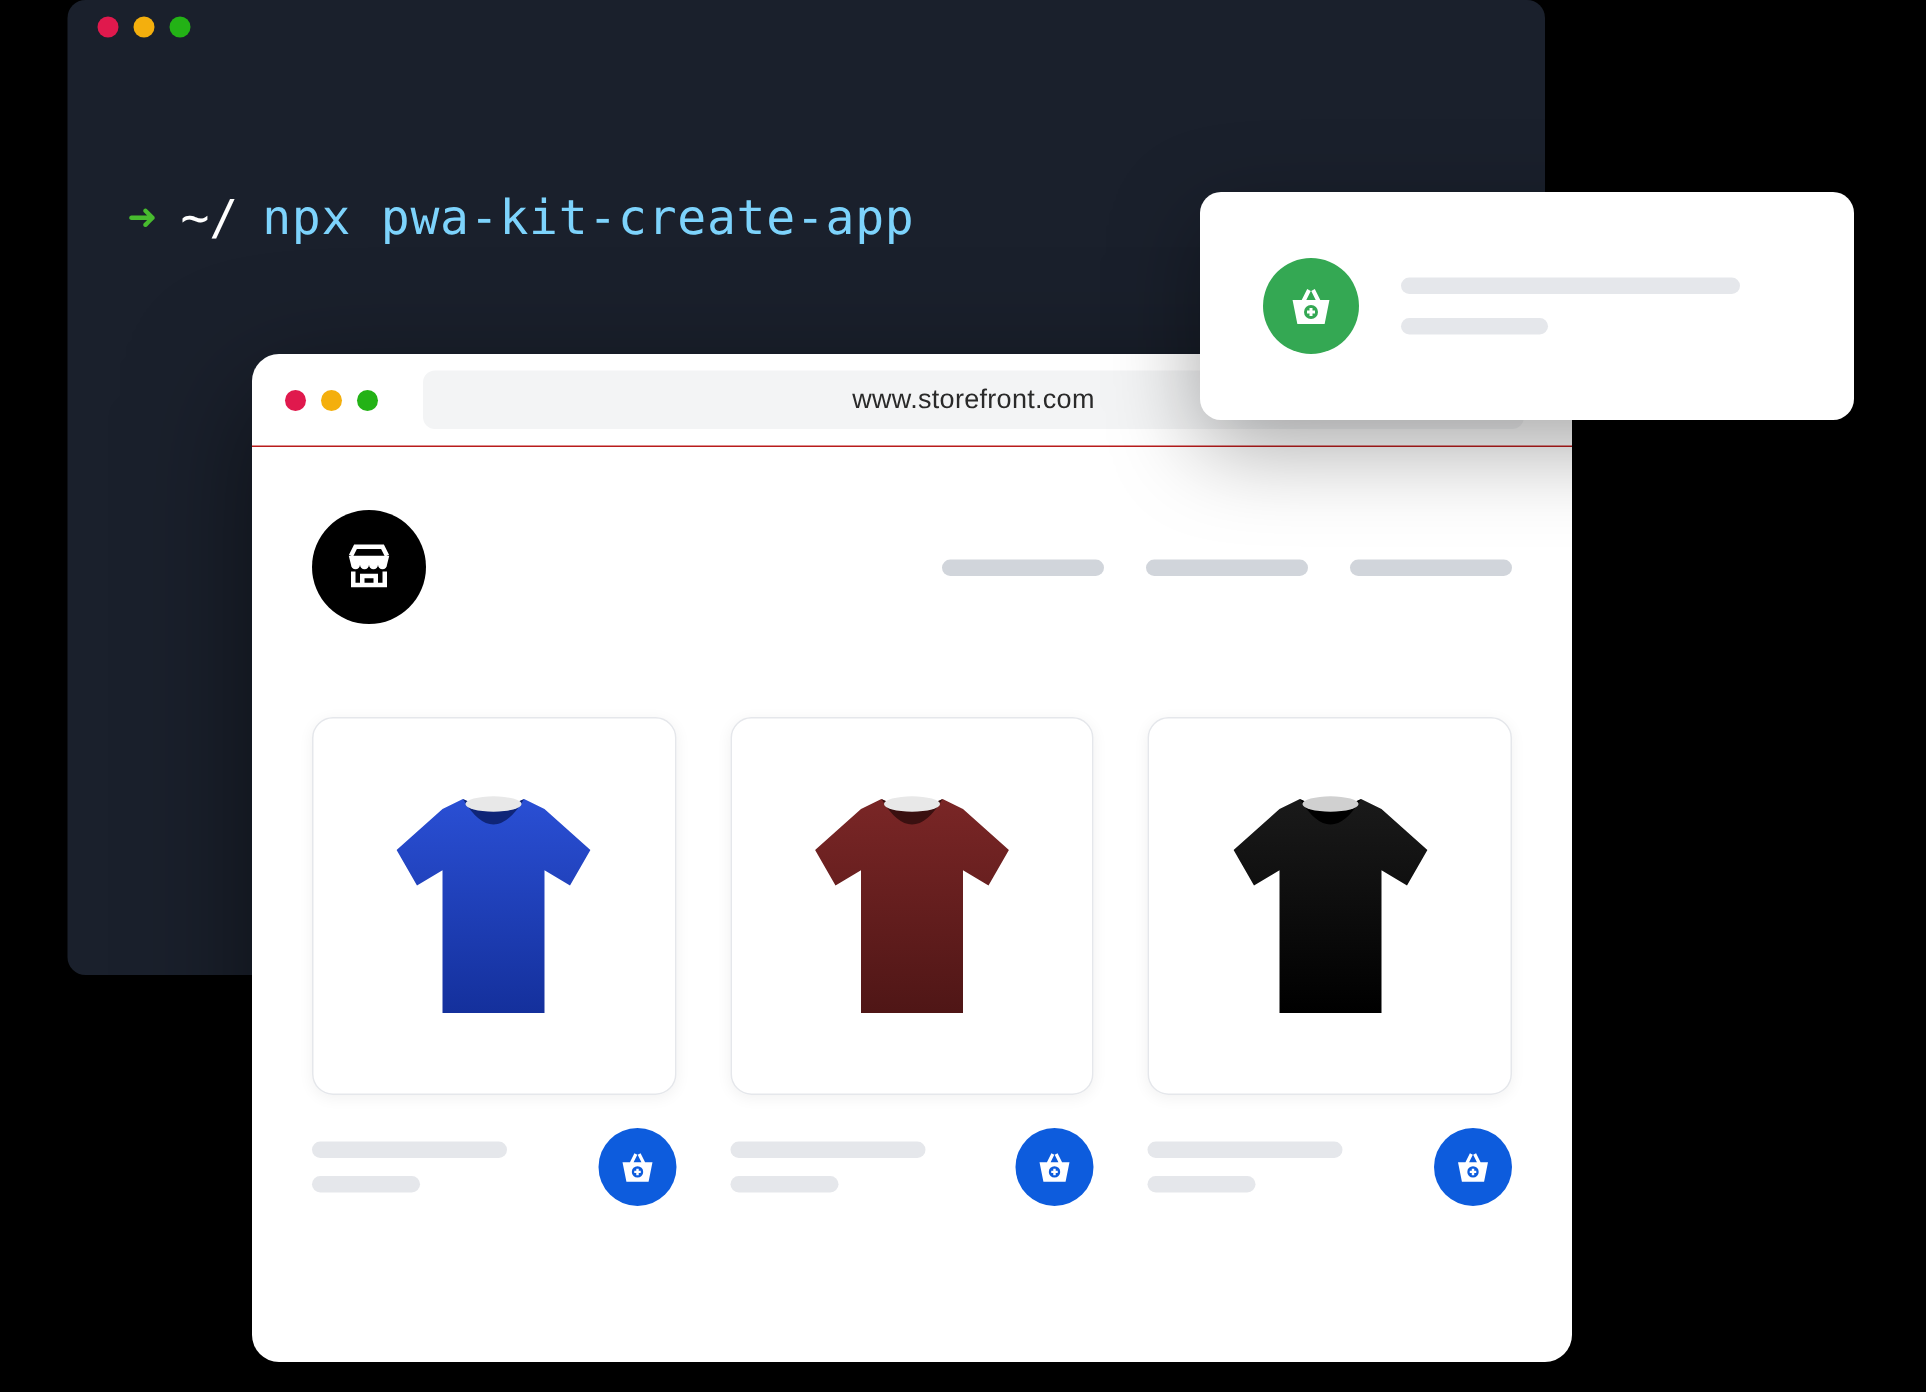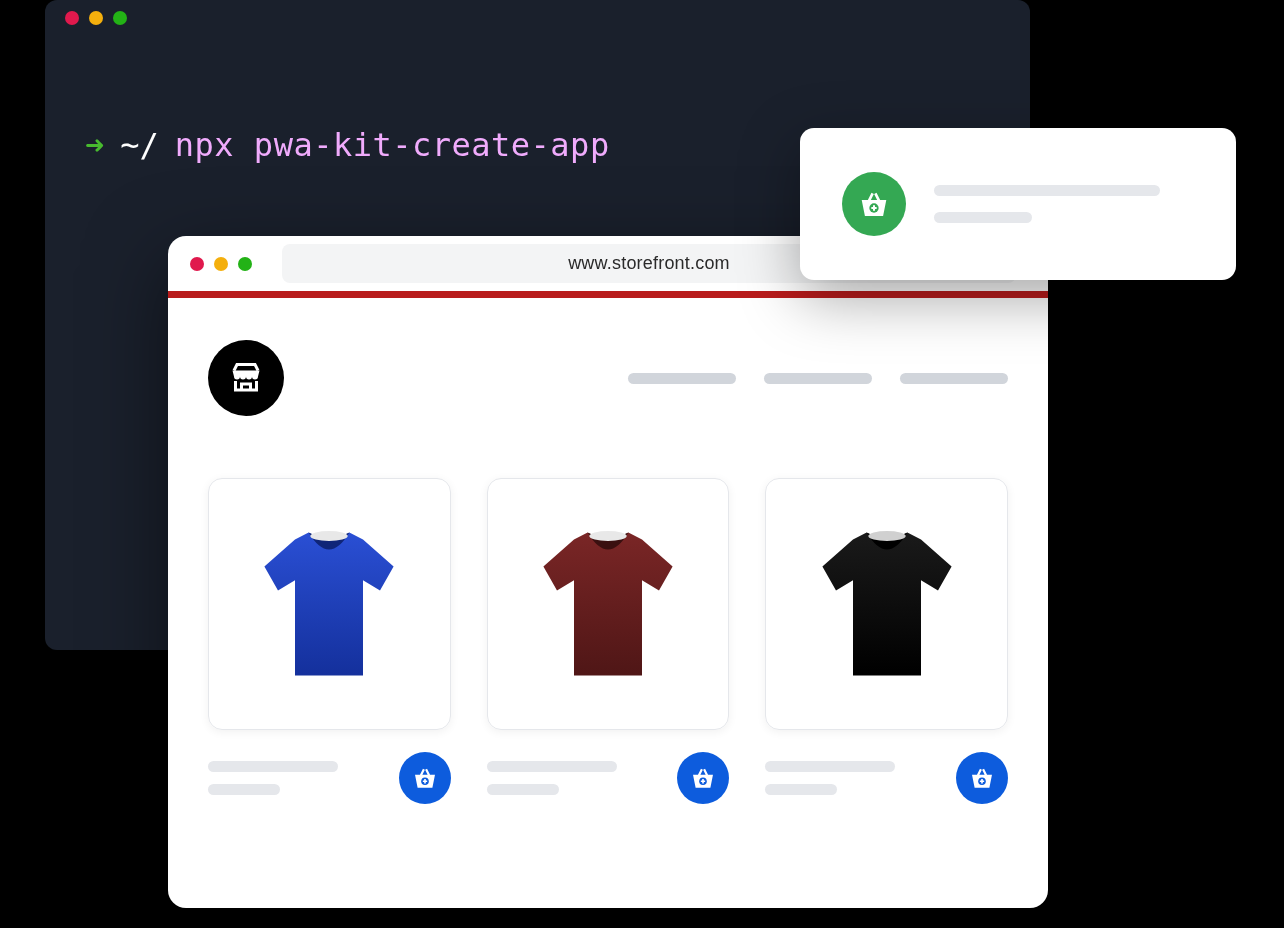--- a/index.html
+++ b/index.html
@@ -46,21 +46,21 @@
     .arrow-icon {
       color: #48bb2f;
       font-size: 32px;
       font-weight: bold;
     }
     .prompt {
       color: #fff;
       font-weight: 500;
     }
     .command {
-      color: #f0abfc;
+      color: #7dd3fc;
       letter-spacing: 0.5px;
       font-weight: 300;
     }
     
     
     .dot {
       width: 14px;
       height: 14px;
       border-radius: 50%;
     }
@@ -75,21 +75,21 @@
       left: 168px;
       width: 880px;
       height: 672px;
       background: #fff;
       border-radius: 18px;
       box-shadow: 0 25px 80px rgba(0,0,0,0.5);
       overflow: hidden;
     }
     .browser-bar {
       height: 62px;
-      border-bottom: 7px solid #b91c1c;
+      border-bottom: 1px solid #b91c1c;
       display: flex;
       align-items: center;
       padding: 0 22px;
       gap: 30px;
     }
     .browser-dots {
       display: flex;
       gap: 10px;
     }
     .url-bar {

